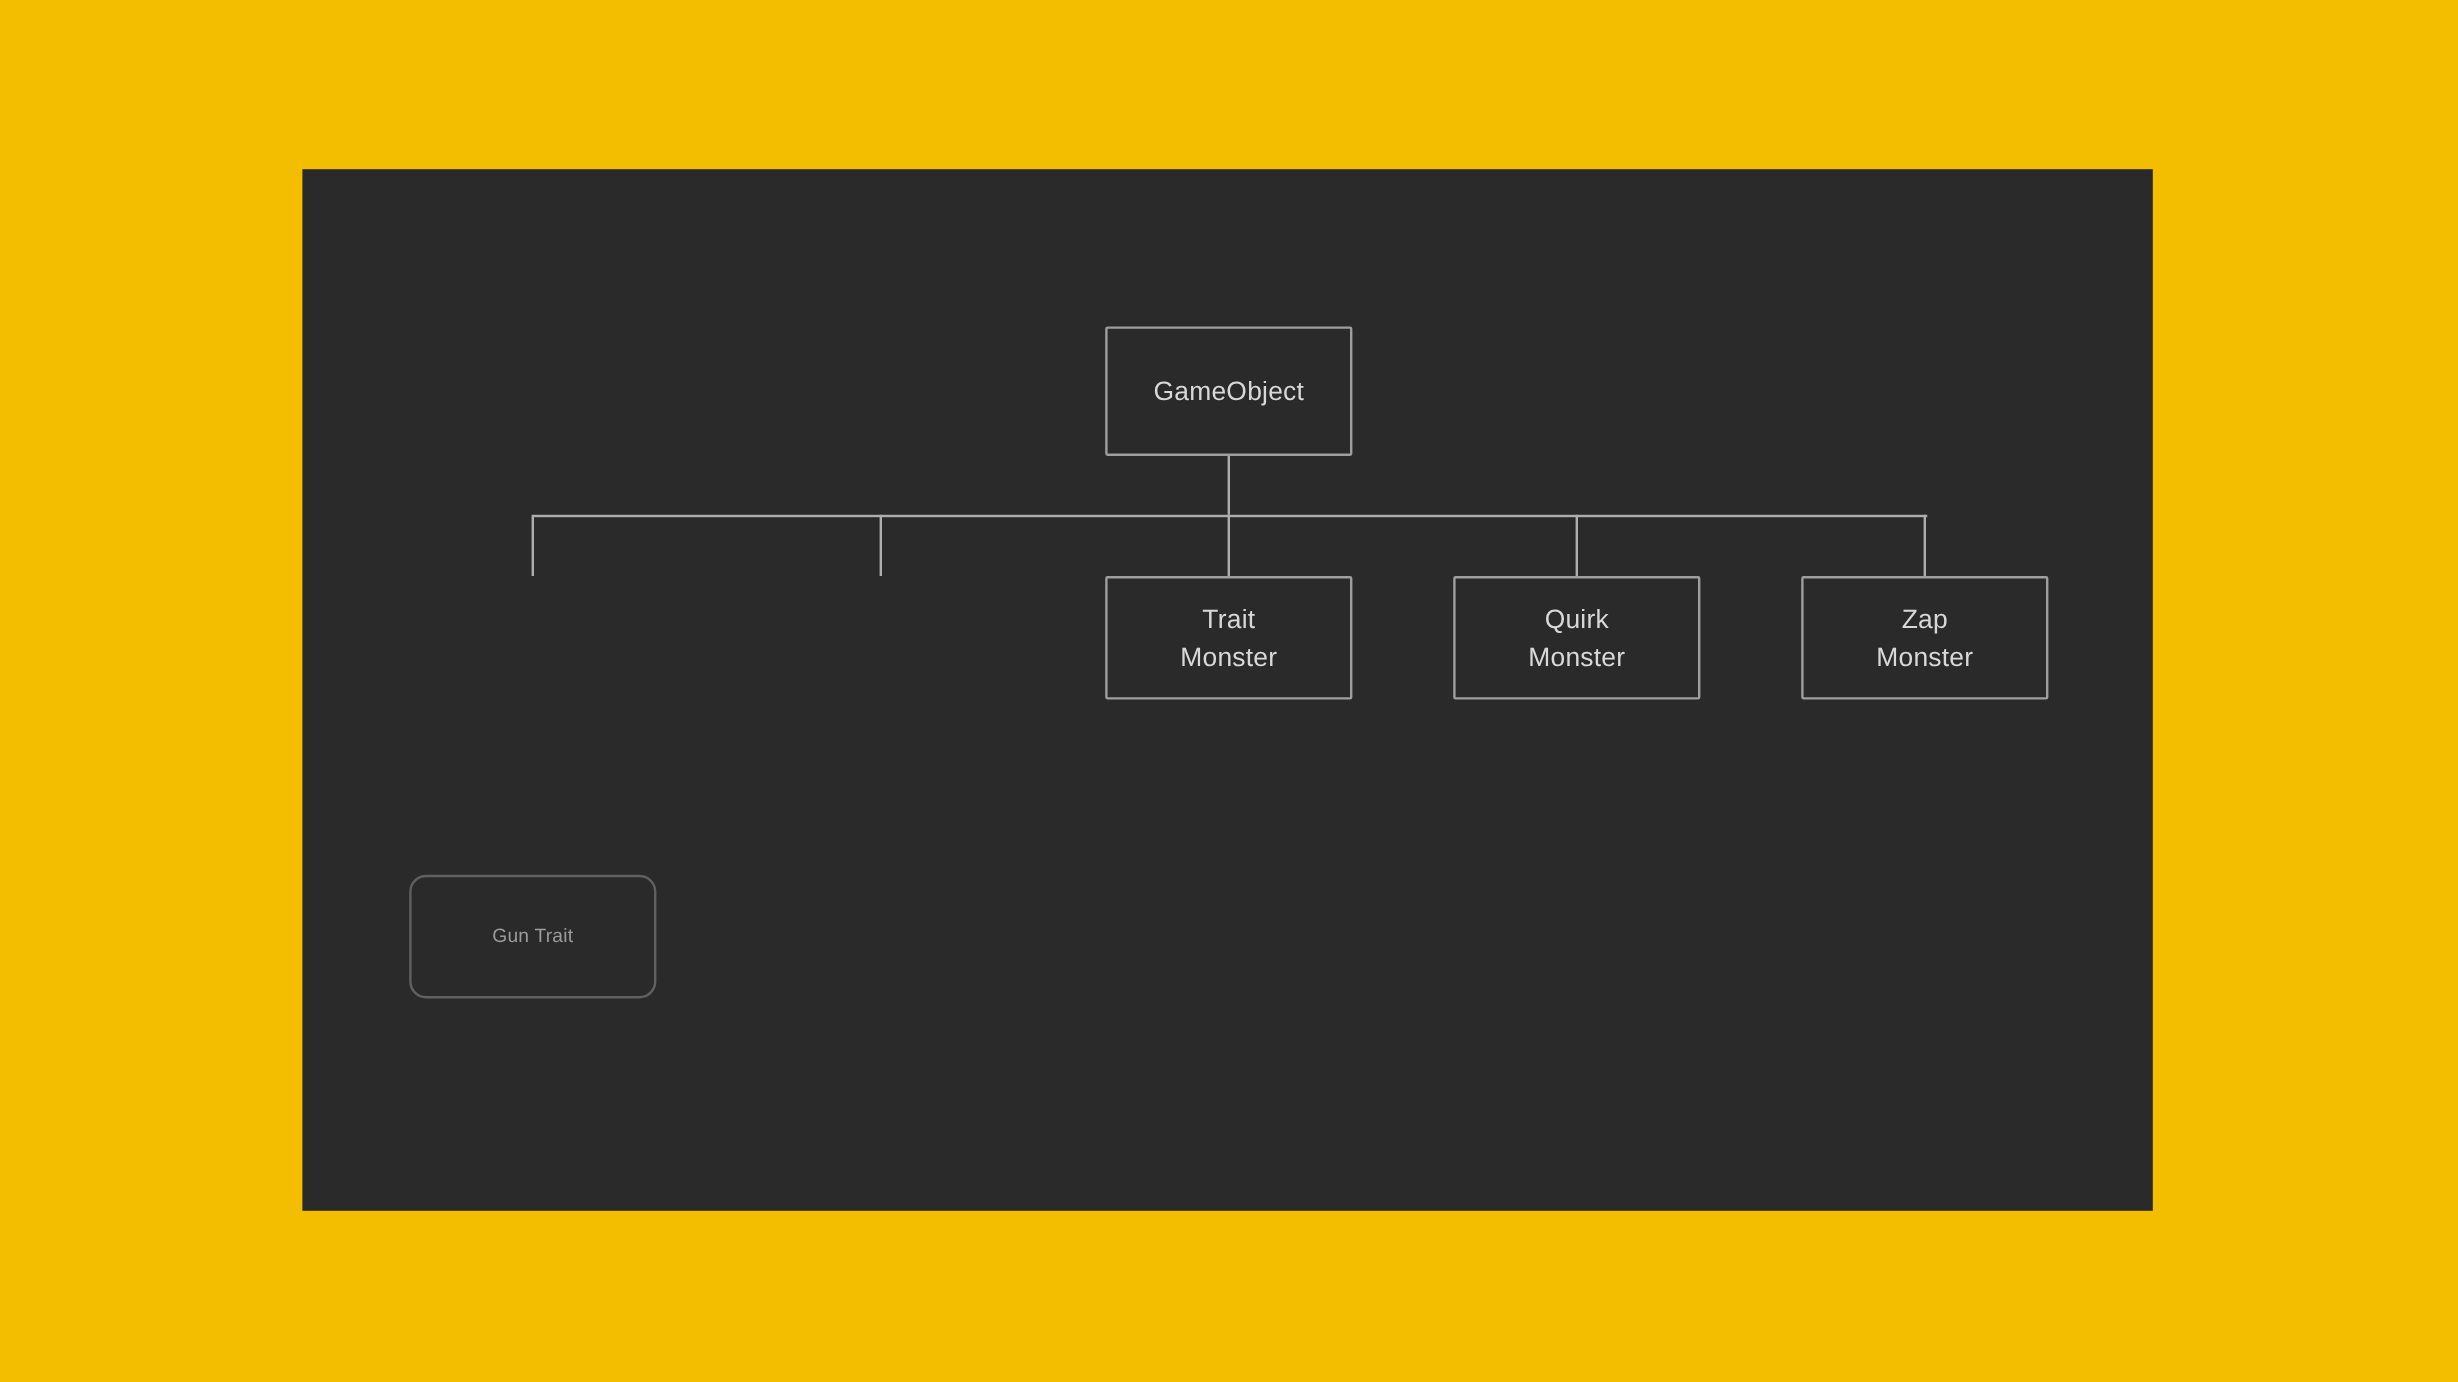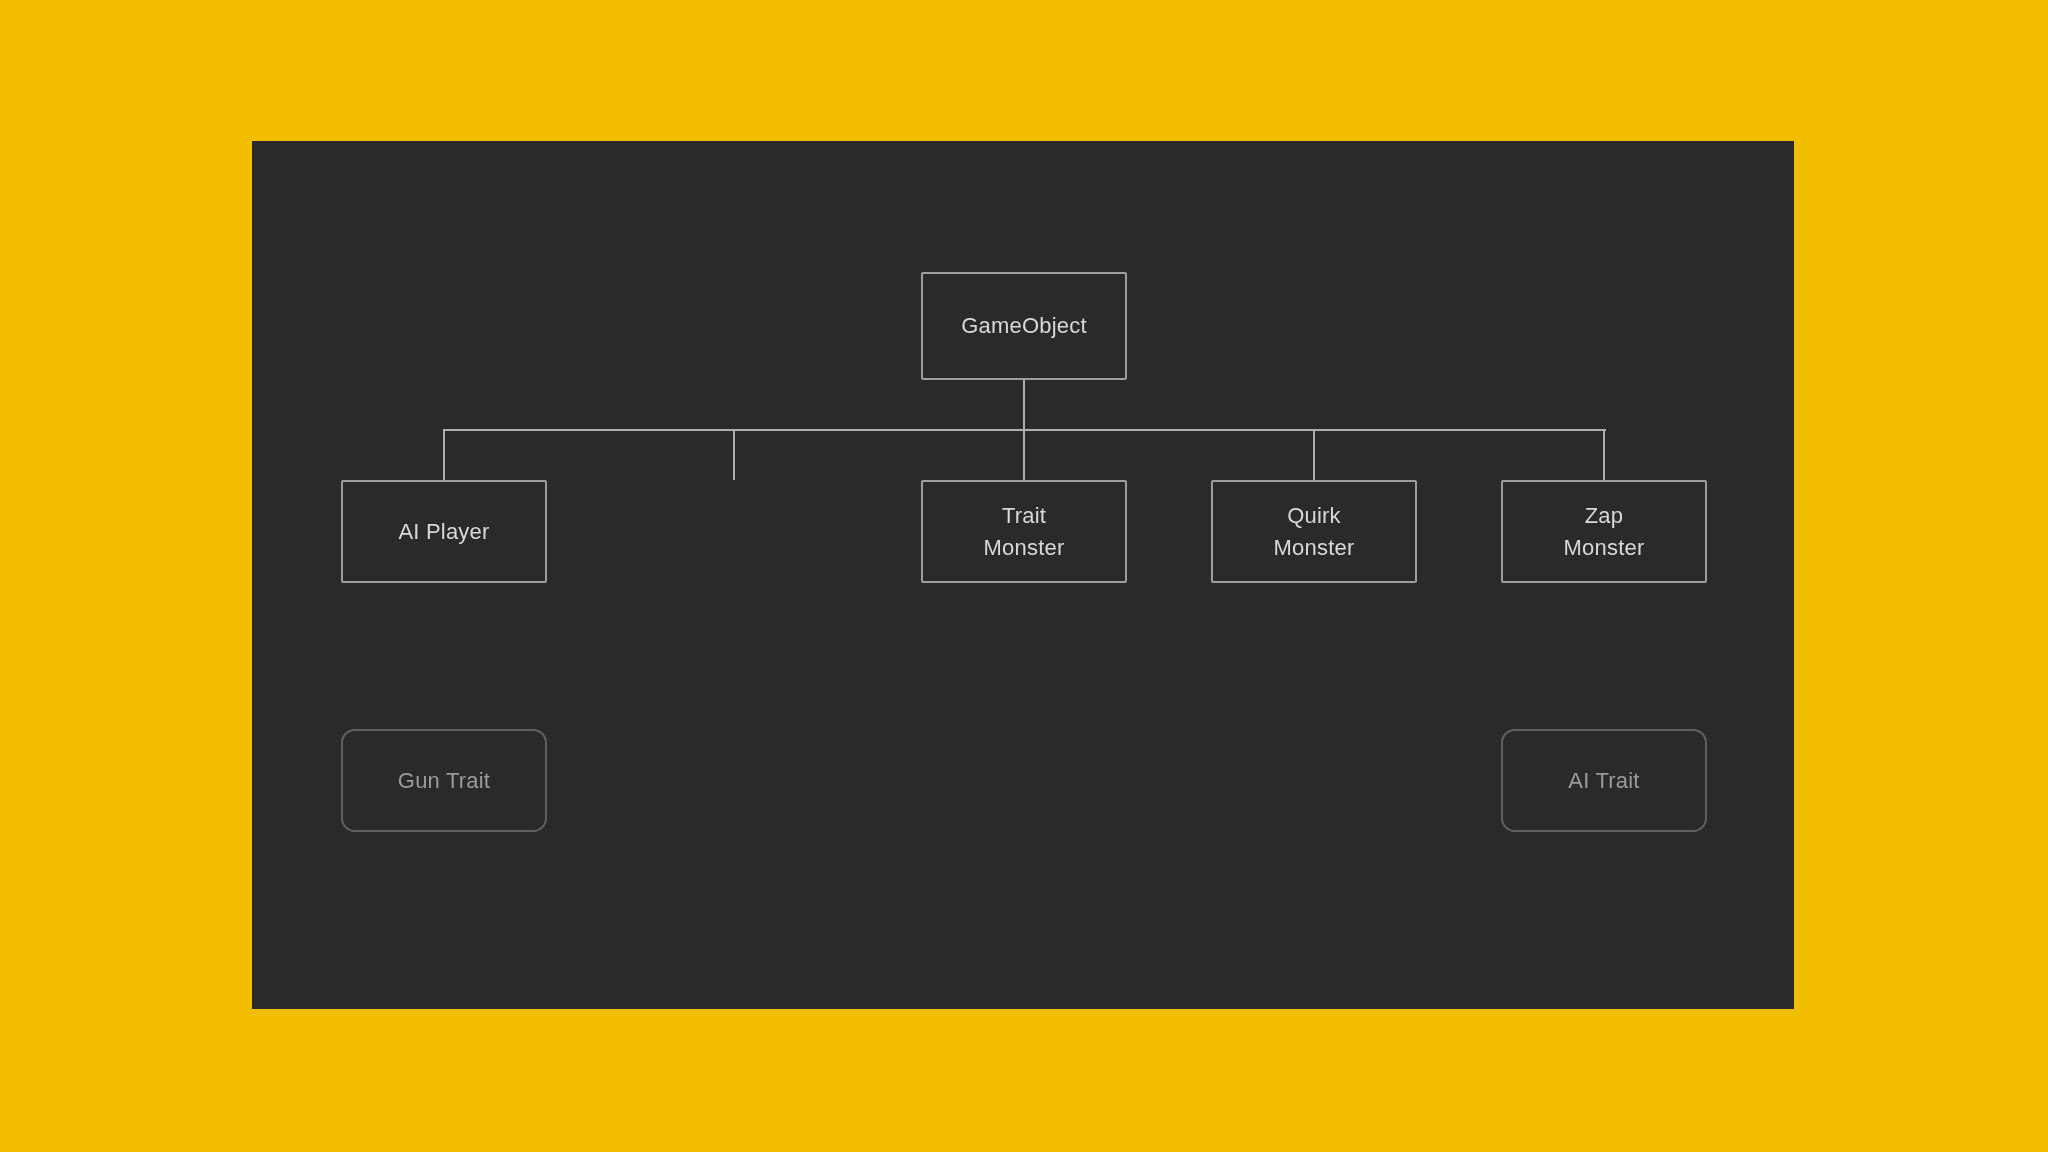--- a/index.html
+++ b/index.html
@@ -47,21 +47,21 @@
     left: 669px; top: 131px;
     height: 108px;
   }
   .node.child { top: 339px; }
   .trait {
     height: 103px;
     top: 588px;
     border: 2px solid var(--trait-border);
     border-radius: 14px;
     color: var(--trait-text);
-    font-size: 22px;
+    font-size: 16px;
     letter-spacing: 0.2px;
   }
   .label { white-space: pre-line; }
   .edge {
     position: absolute;
     background: var(--connector);
   }
   .edge.v { width: 2px; }
   .edge.h { height: 2px; }
   
@@ -82,37 +82,31 @@
     <div class="edge v stub" style="left:191px"></div>
     <div class="edge v stub" style="left:481px"></div>
     <div class="edge v stub" style="left:771px"></div>
     <div class="edge v stub" style="left:1061px"></div>
     <div class="edge v stub" style="left:1351px"></div>
 
     <div class="node root">
       <span class="label">GameObject</span>
     </div>
 
-    <div class="node child" style="left:89px">
-      <span class="label">AI Player</span>
-    </div>
     <div class="node child" style="left:669px">
       <span class="label">Trait
 Monster</span>
     </div>
     <div class="node child" style="left:959px">
       <span class="label">Quirk
 Monster</span>
     </div>
     <div class="node child" style="left:1249px">
       <span class="label">Zap
 Monster</span>
     </div>
 
     <div class="trait" style="left:89px">
       <span class="label">Gun Trait</span>
     </div>
-    <div class="trait" style="left:1249px">
-      <span class="label">AI Trait</span>
-    </div>
 
   </div>
 </div>
 
 </body></html>

